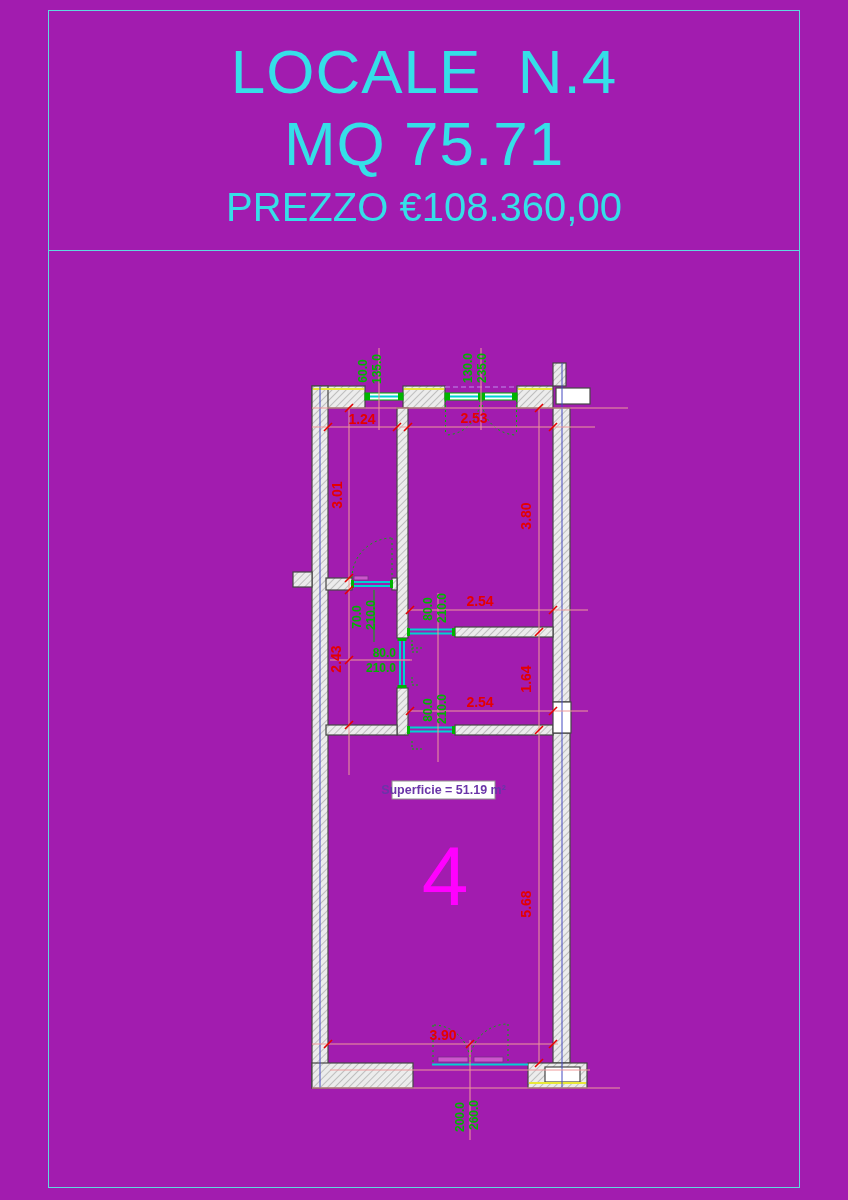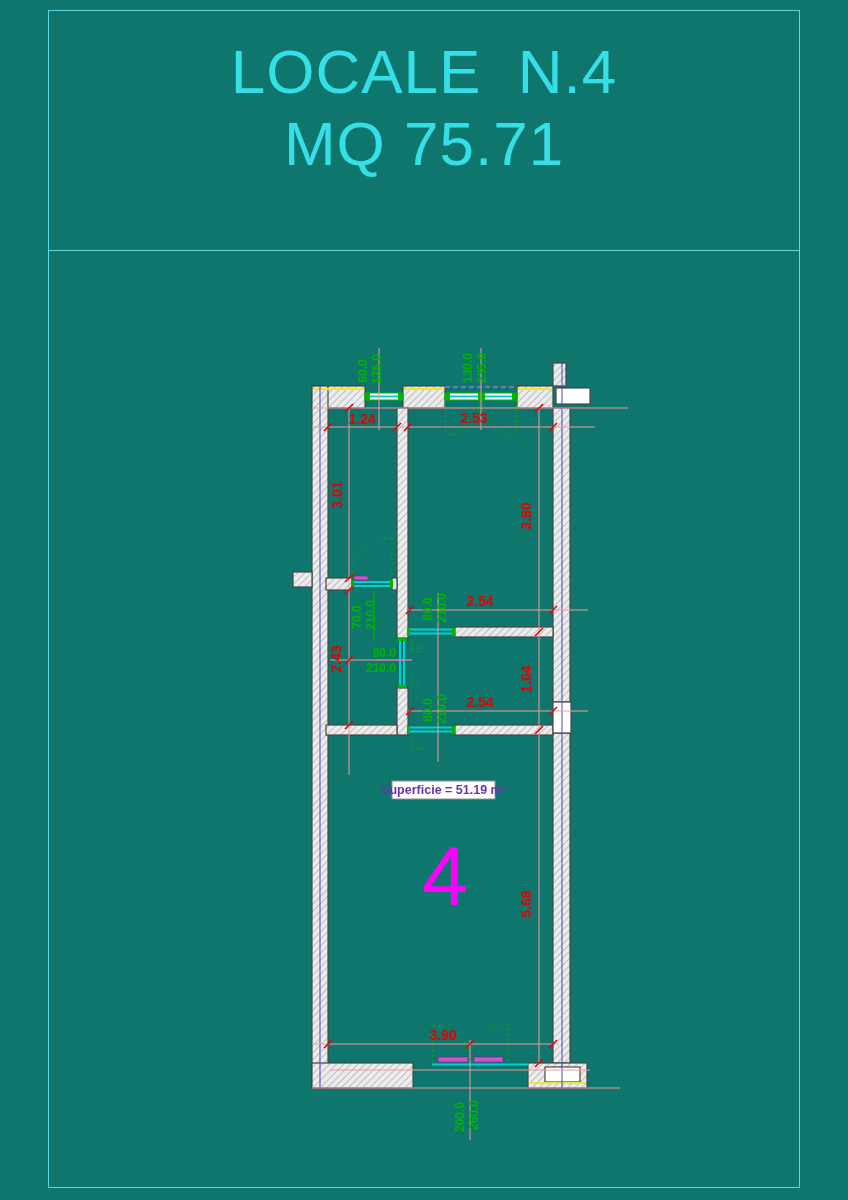--- a/index.html
+++ b/index.html
@@ -1,17 +1,17 @@
 <!DOCTYPE html>
 <html><head>
 <meta charset="utf-8">
 <style>
   html,body { margin:0; padding:0; background:#ffffff; }
   .page {
-    position:relative; width:848px; height:1200px; background:#0f766e;
+    position:relative; width:848px; height:1200px; background:#a21caf;
     font-family:"Liberation Sans", sans-serif; overflow:hidden;
   }
   .frame {
     position:absolute; left:48px; top:10px; width:752px; height:1178px;
     border:1px solid #5fd9e0; box-sizing:border-box;
   }
   .titlebox {
     position:absolute; left:48px; top:10px; width:752px; height:241px;
     border:1px solid #5fd9e0; box-sizing:border-box;
     display:flex; flex-direction:column; align-items:center; justify-content:flex-start;
@@ -51,20 +51,21 @@
 </head>
 <body>
 
 <div class="page">
 
   <div class="frame"></div>
 
   <div class="titlebox">
     <div class="title-line1">LOCALE  N.4</div>
     <div class="title-line2">MQ 75.71</div>
+    <div class="title-line3">PREZZO €108.360,00</div>
   </div>
 
   <svg class="plan" width="848" height="1200" viewBox="0 0 848 1200">
     <defs>
       <pattern id="hatch" width="5" height="5" patternUnits="userSpaceOnUse" patternTransform="rotate(45)">
         <rect width="5" height="5" fill="#ececec"></rect>
         <line x1="0" y1="0" x2="0" y2="5" stroke="#989898" stroke-width="1.1"></line>
       </pattern>
     </defs>
 

